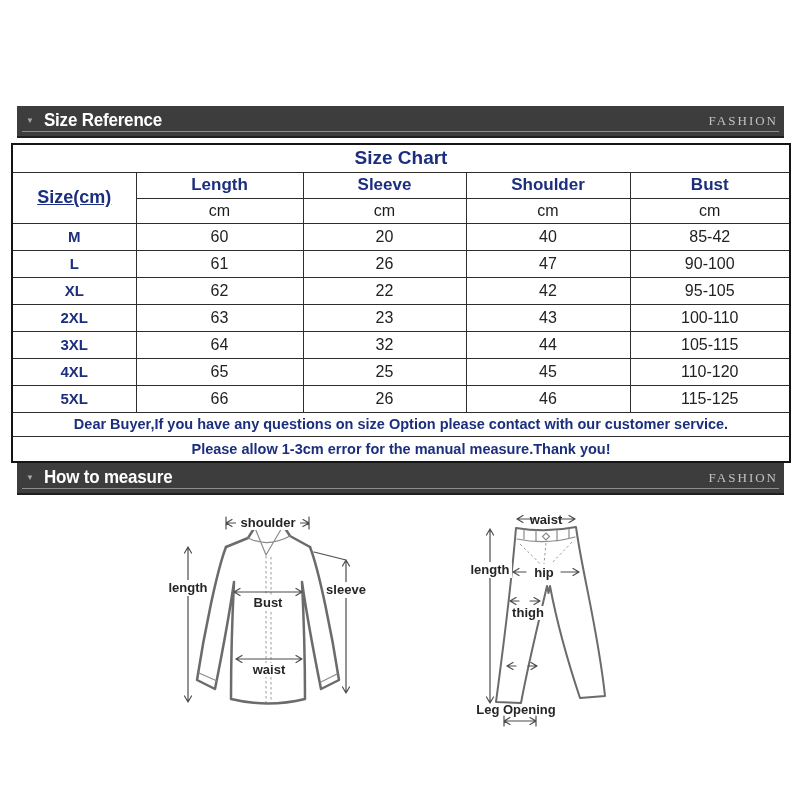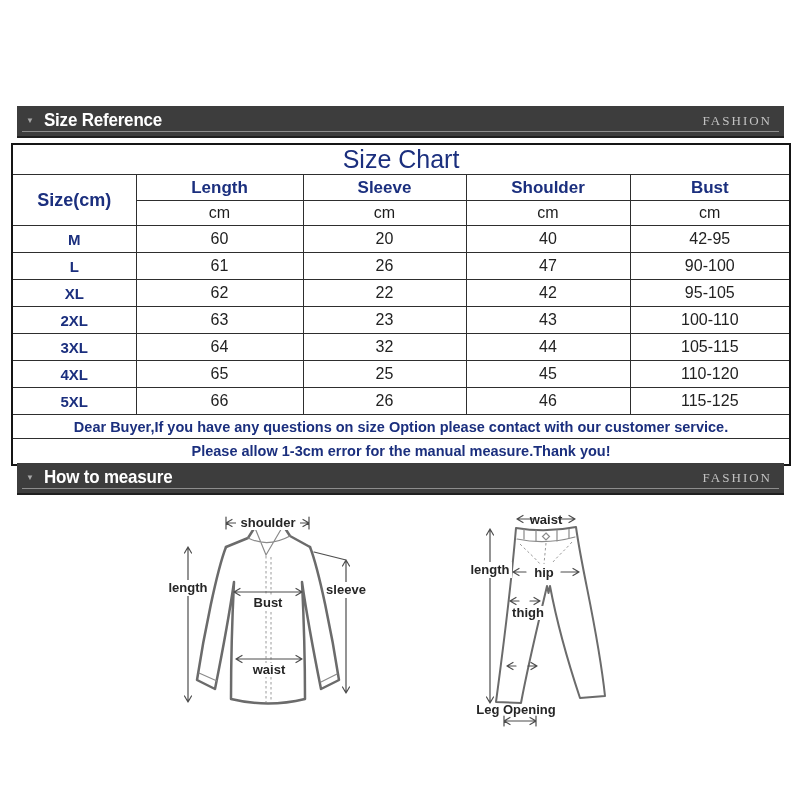--- a/index.html
+++ b/index.html
@@ -11,31 +11,31 @@
   html,body{width:800px;height:800px;background:#ffffff;overflow:hidden;
     font-family:"Liberation Sans","DejaVu Sans",sans-serif;}
   .page{position:relative;width:800px;height:800px;background:#fff;}
 
   
   .section-bar{position:absolute;left:17px;width:767px;height:32px;background:var(--bar_bg);
     border-bottom:2px solid #1f1f1f;display:flex;align-items:center;}
   .section-bar .underline{position:absolute;left:5px;right:5px;bottom:4px;height:1px;background:var(--bar_underline);}
   .caret{color:#a7a7a7;font-size:8px;margin:0 10px 0 9px;line-height:1;}
   .bar-title{color:#ffffff;font-weight:bold;font-size:17px;letter-spacing:-0.2px;transform:scaleY(1.08);}
-  .bar-brand{margin-left:auto;margin-right:12px;font-family:"Liberation Serif","DejaVu Serif",serif;
+  .bar-brand{margin-left:auto;margin-right:6px;font-family:"Liberation Serif","DejaVu Serif",serif;
     font-size:13px;color:var(--brand_text);letter-spacing:2px;}
 
   
   table.size-table{position:absolute;left:11px;top:143px;width:778px;border-collapse:collapse;
     table-layout:fixed;border:2px solid var(--table_outer);background:#fff;}
   table.size-table td{border:1px solid var(--table_border);text-align:center;vertical-align:middle;padding:0;}
   tr.title-row{height:28px;}
-  td.title-cell{font-size:25px;font-weight:normal;color:var(--navy);margin-top:24px;}
+  td.title-cell{font-size:19px;font-weight:bold;color:var(--navy);margin-top:24px;}
   tr.colhead-row{height:26px;}
-  td.size-col-head{font-size:18px;font-weight:bold;color:var(--navy);}
+  td.size-col-head{font-size:18px;font-weight:bold;color:var(--navy);text-decoration:underline;}
   td.col-head{font-size:17px;font-weight:bold;color:var(--navy);}
   tr.unit-row{height:25px;}
   td.unit-cell{font-size:16px;color:#1c1c1c;}
   tr.data-row{height:27px;}
   td.size-cell{font-size:15px;font-weight:bold;color:var(--navy);}
   td.value-cell{font-size:16px;color:var(--value_text);}
   tr.note-row1{height:24px;margin-top:32px;} tr.note-row2{height:26px;}
   td.note-cell{font-size:14.5px;font-weight:bold;color:var(--navy);}
 
   
@@ -84,21 +84,21 @@
       <td class="unit-cell">cm</td>
       <td class="unit-cell">cm</td>
       <td class="unit-cell">cm</td>
       <td class="unit-cell">cm</td>
     </tr>
     <tr class="data-row">
       <td class="size-cell">M</td>
       <td class="value-cell">60</td>
       <td class="value-cell">20</td>
       <td class="value-cell">40</td>
-      <td class="value-cell">42-95</td>
+      <td class="value-cell">85-42</td>
     </tr>
     <tr class="data-row">
       <td class="size-cell">L</td>
       <td class="value-cell">61</td>
       <td class="value-cell">26</td>
       <td class="value-cell">47</td>
       <td class="value-cell">90-100</td>
     </tr>
     <tr class="data-row">
       <td class="size-cell">XL</td>

